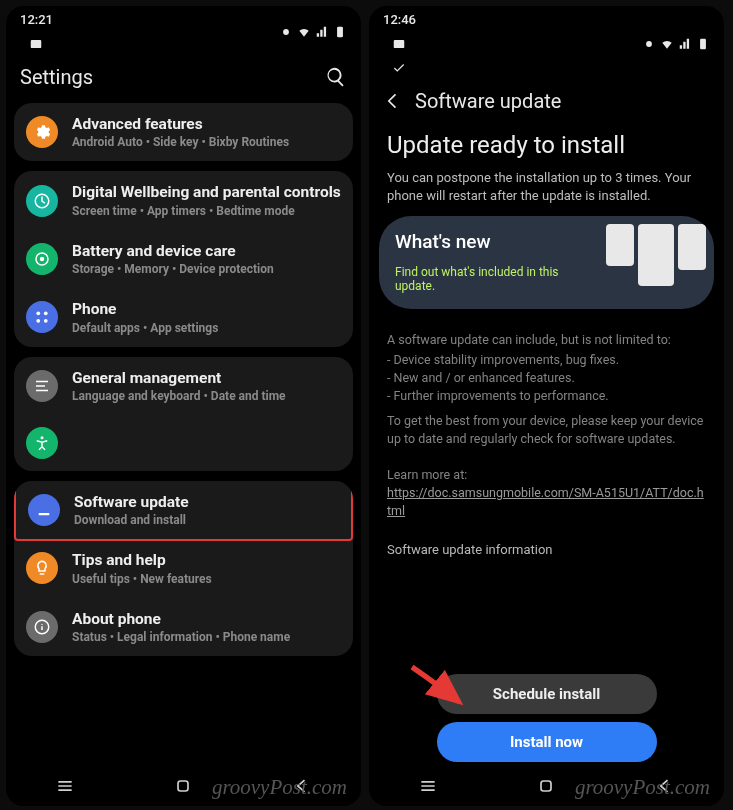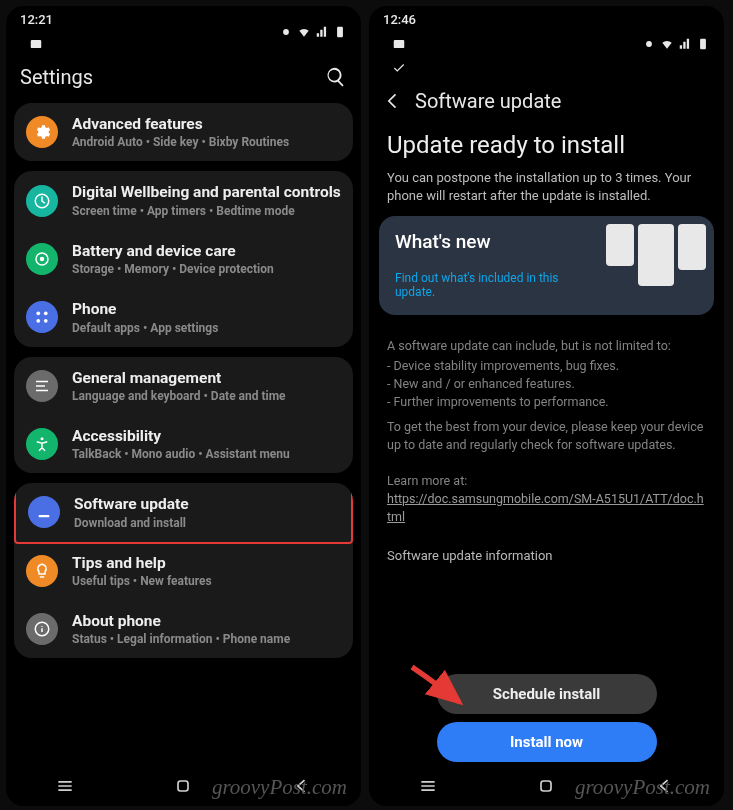--- a/index.html
+++ b/index.html
@@ -22,23 +22,23 @@
   .bg-orange{background:#ef8a26;} .bg-teal{background:#17b6a1;} .bg-green{background:#13b56d;} .bg-blue{background:#4a6fe5;} .bg-gray{background:#6b6b6b;}
   .rtxt { flex:1; min-width:0; }
   .rtitle { font-size:15.5px; color:#eee; line-height:1.25; }
   .rsub { font-size:12px; color:#8a8a8a; margin-top:1px; }
   .highlight { border:2.5px solid #e53935; border-radius:4px; margin:-2px 0; }
   .navbar { position:absolute; bottom:0; left:0; right:0; height:40px; display:flex; justify-content:space-around; align-items:center; background:#000; }
   .navbtn { width:20px; height:20px; fill:#d0d0d0; }
   
   .bigtitle { font-size:24px; font-weight:400; padding:4px 18px 10px; color:#eee; }
   .body { padding:0 18px; font-size:13px; color:#bdbdbd; line-height:1.35; }
-  .card { background:#2b3442; border-radius:16px; margin:12px 10px; padding:14px 16px 16px; position:relative; overflow:hidden; }
+  .card { background:#2b3442; border-radius:32px; margin:12px 10px; padding:14px 16px 16px; position:relative; overflow:hidden; }
   .card-title { font-size:19px; color:#fff; font-weight:500; }
-  .card-sub { font-size:12px; color:#0ea5e9; margin-top:18px; max-width:170px; }
+  .card-sub { font-size:12px; color:#bef264; margin-top:12px; max-width:170px; }
   .thumbs { position:absolute; right:8px; top:8px; display:flex; gap:4px; }
   .th { background:#e8e8e8; border-radius:4px; }
   .th.a{width:28px;height:42px;} .th.b{width:36px;height:62px;} .th.c{width:28px;height:46px;}
   .info { padding:10px 18px; font-size:12.5px; color:#838383; line-height:1.45; }
   .info ul { list-style:none; margin:2px 0 6px; }
   .info li::before { content:"- "; }
   .link { text-decoration:underline; color:#9a9a9a; word-break:break-all; display:inline-block; }
   .sec2 { padding:12px 18px 4px; font-size:13px; color:#b8b8b8; }
   .bottom { position:absolute; bottom:40px; left:0; right:0; background:#000; padding:8px 0 4px; display:flex; flex-direction:column; align-items:center; gap:8px; }
   .btn { width:220px; padding:11px 0; border-radius:22px; text-align:center; font-size:15px; font-weight:700; }
@@ -148,24 +148,20 @@
       <div class="rsub">Language and keyboard  •  Date and time</div>
     </div>
   </div>
           <div class="row">
     <div class="ic bg-green">
               <svg viewBox="0 0 24 24">
                 <circle cx="12" cy="5" r="2"></circle>
                 <path d="M5 9l7 2 7-2M12 11v6m-4 4l4-4 4 4" fill="none" stroke="#fff" stroke-width="2"></path>
               </svg>
             </div>
-    <div class="rtxt">
-      <div class="rtitle">Accessibility</div>
-      <div class="rsub">TalkBack  •  Mono audio  •  Assistant menu</div>
-    </div>
   </div>
         </div>
         <div class="group">
           <div class="row highlight">
     <div class="ic bg-blue">
               <svg viewBox="0 0 24 24">
                 <path d="M12 4v8m0 0l3-3m-3 3l-3-3M5 16h14v3H5z"></path>
               </svg>
             </div>
     <div class="rtxt">

